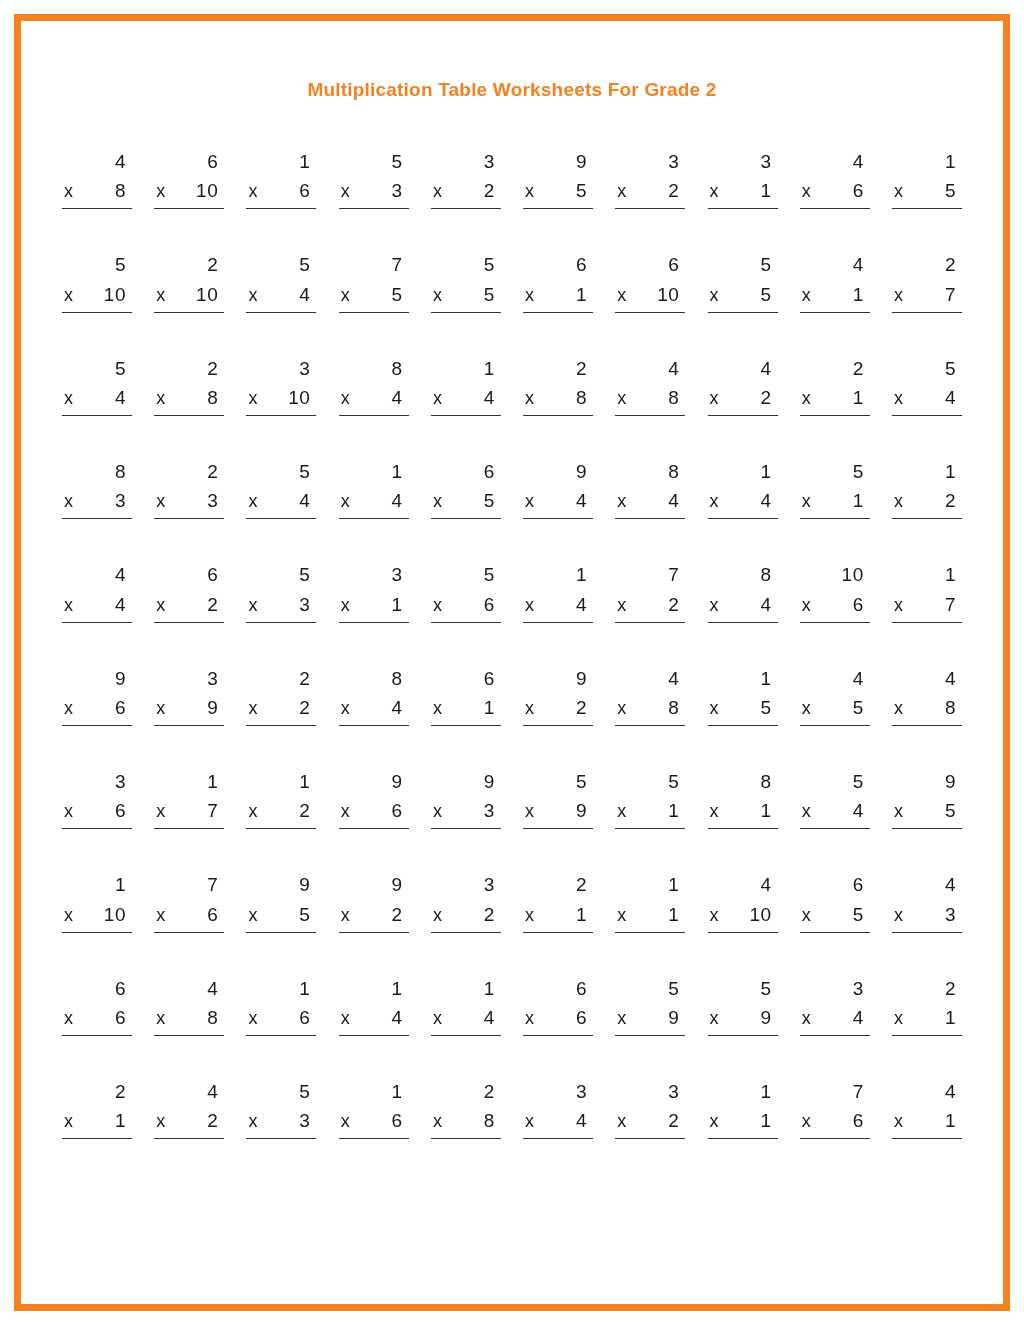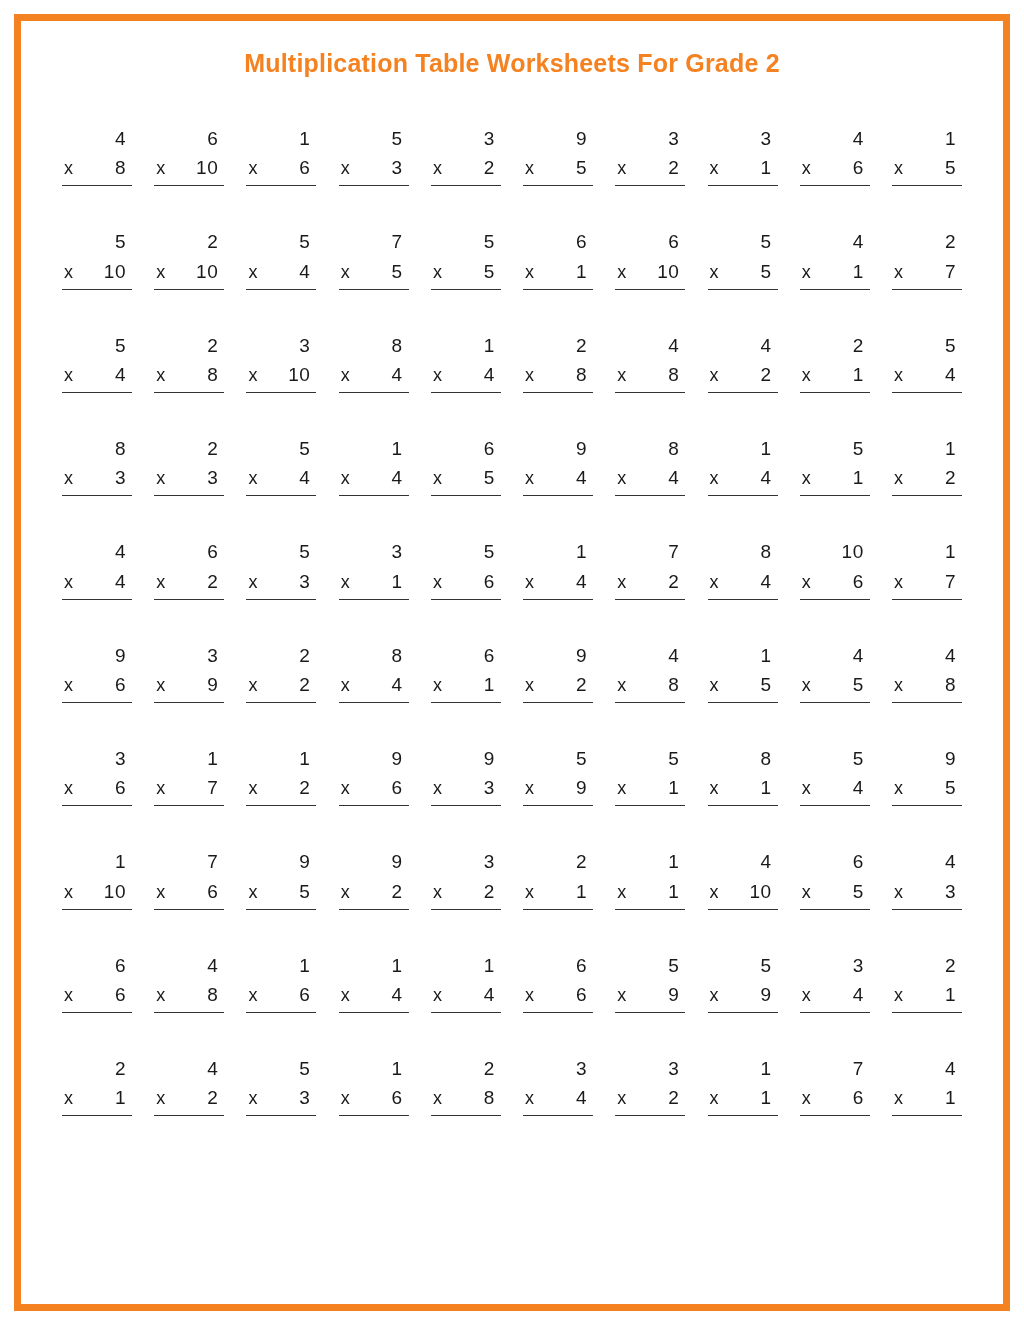--- a/index.html
+++ b/index.html
@@ -25,24 +25,24 @@
     width: 100%;
     height: 100%;
     border: 7px solid #f58220;
     background: #ffffff;
     padding: 0;
     position: relative;
   }
   .worksheet-title {
     text-align: center;
     color: #f58220;
-    font-size: 25px;
+    font-size: 19px;
     font-weight: bold;
     letter-spacing: 0.2px;
-    margin-top: 28px;
+    margin-top: 58px;
     margin-bottom: 0;
   }
   .grid {
     margin: 46px auto 0 auto;
     width: 900px;
     display: flex;
     flex-direction: column;
     gap: 41px;
   }
   .row {

